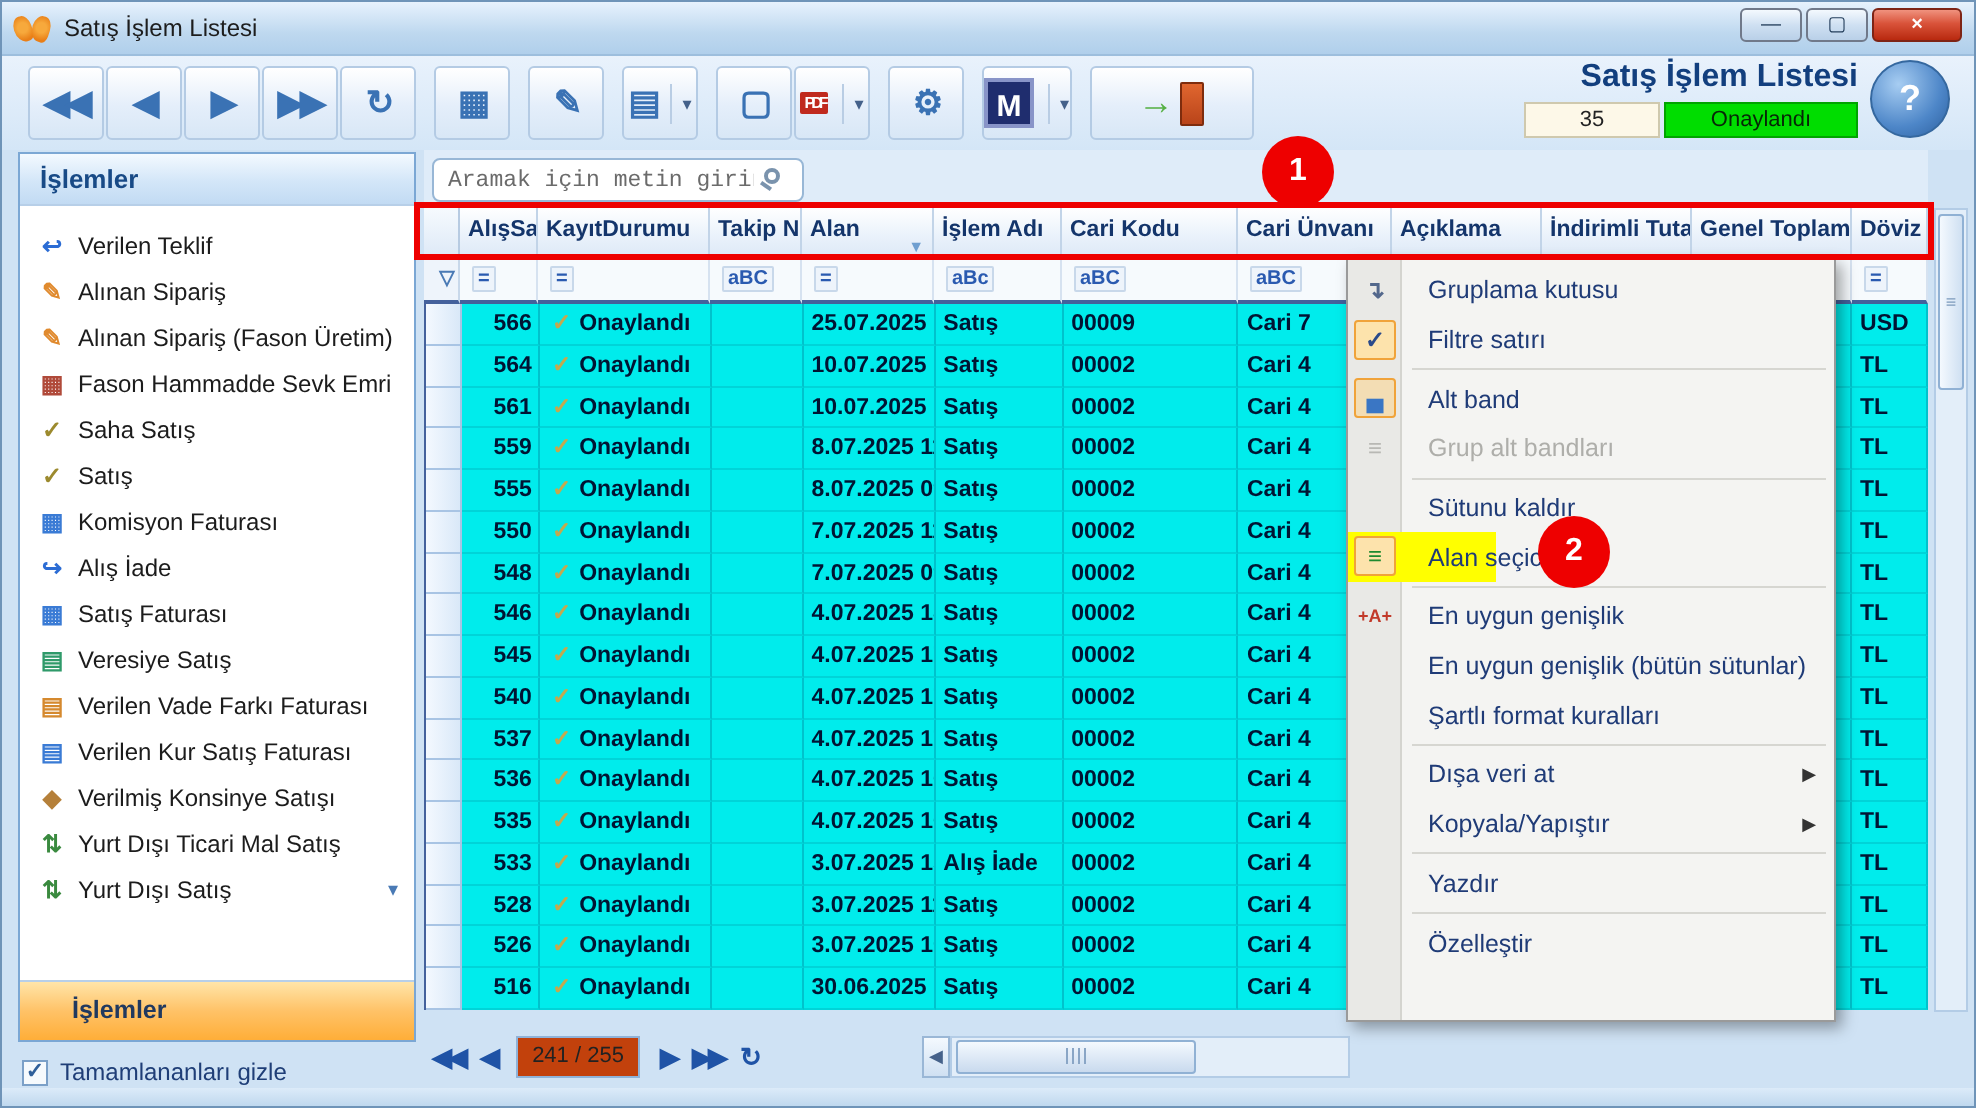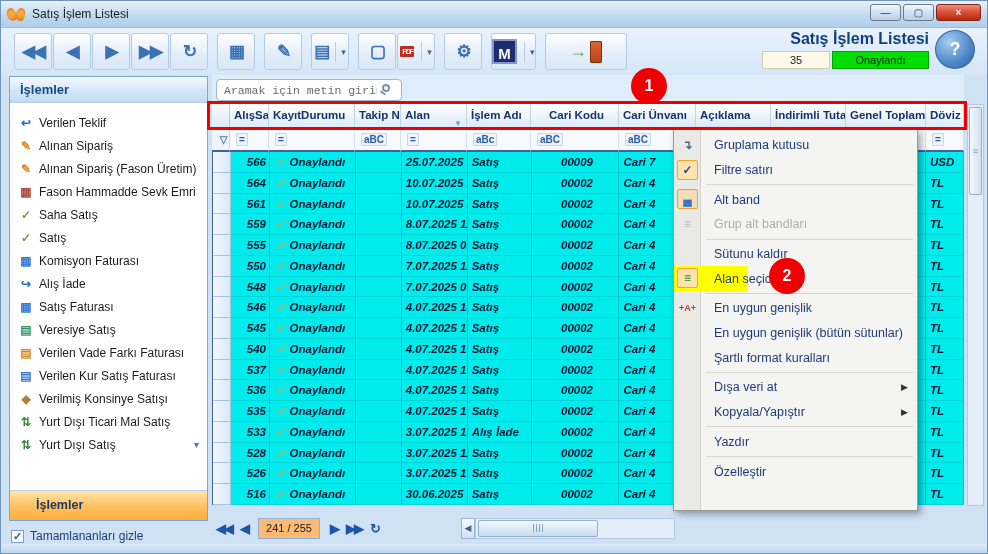--- a/index.html
+++ b/index.html
@@ -89,59 +89,59 @@
   .search-input::placeholder { color:#6b6b6b; }
   .mag { position:absolute; left:170px; top:9px; width:8px; height:8px;
     border:2px solid #7a93ad; border-radius:50%; pointer-events:none; }
   .mag::after { content:""; position:absolute; left:-4px; top:6px; width:6px; height:2px;
     background:#7a93ad; transform:rotate(35deg); }
 
   
   .grid { position:absolute; left:211px; top:103px; width:752px; }
   .thead, .tfilter, .tr { display:flex; }
   .c0{width:18px;} .c1{width:39px;} .c2{width:86px;} .c3{width:46px;} .c4{width:66px;}
-  .c5{width:64px;} .c6{width:88px;text-align:center;} .c7{width:77px;} .c8{width:75px;} .c9{width:75px;}
+  .c5{width:64px;} .c6{width:88px;} .c7{width:77px;} .c8{width:75px;} .c9{width:75px;}
   .c10{width:80px;} .c11{width:38px;}
   .th { height:24px; background:linear-gradient(#ffffff,#eaf2fb 60%,#dfeaf7);
     border-right:1px solid #c2d4e8; border-bottom:1px solid #b7cbe2;
     font-size:11.5px; font-weight:bold; color:#14356b; line-height:23px; padding-left:4px;
     white-space:nowrap; overflow:hidden; cursor:pointer; position:relative; }
   .th .sort { display:none; }
   .th.sorted .sort { display:block; position:absolute; right:4px; top:8px; font-size:8px; color:#6f9fd0; }
   .tf { height:24px; background:#f6fafd; border-right:1px solid #d6e2f0; border-bottom:2px solid #44619c;
     font-size:10px; font-weight:bold; color:#2a5ab0; display:flex; align-items:center; padding-left:6px;
     cursor:text; white-space:nowrap; overflow:hidden; }
   .tf .fi { background:#eef4fb; border:1px solid #c8d8ea; padding:0 2px; border-radius:1px; }
   .tf .fi:empty { display:none; }
   .ind-h { background:linear-gradient(#f6fafe,#dfeaf7); border-right:1px solid #b7cbe2; border-bottom:1px solid #b7cbe2; }
   .ind-f { background:#eef4fb; border-right:1px solid #c8d8ea; border-bottom:2px solid #44619c;
     color:#4a7ab5; font-size:10px; display:flex; align-items:center; justify-content:center; }
   .rows { border-left:1px solid #44619c; }
-  .tr { height:20.76px; cursor:pointer;font-style:italic; }
+  .tr { height:20.76px; cursor:pointer; }
   .td { background:#00ecec; border-right:1px solid #00c2cc; border-bottom:1px solid #00d4d8;
     font-size:11.5px; font-weight:bold; color:#001433; line-height:20px; padding-left:4px;
     white-space:nowrap; overflow:hidden; }
   .td.num { text-align:right; padding-right:3px; padding-left:0; }
   .td.rt { text-align:right; padding-right:16px; }
   .td.ind { background:linear-gradient(90deg,#f4f9ff,#d9e8f8); border-right:1px solid #a8c4e4;
     border-bottom:1px solid #a8c4e4; }
   .chk { color:#c3a94f; margin:0 4px 0 2px; }
 
   
   .vscroll { position:absolute; left:966px; top:103px; width:17px; height:402px;
     background:#e3eef9; border:1px solid #b3cce6; }
   .vthumb { position:absolute; left:1px; top:2px; width:13px; height:88px;
     background:linear-gradient(90deg,#f4f9fe,#cfe0f2); border:1px solid #90b1d4; border-radius:2px;
     color:#7e9cbd; font-size:9px; text-align:center; line-height:86px; cursor:grab; }
 
   
   .bottombar { position:absolute; left:211px; top:512px; width:770px; height:30px;
     display:flex; align-items:center; font-size:13px; color:#1f53a6; }
   .nav-ic { font-weight:bold; letter-spacing:-2px; margin:0 4px; cursor:pointer; }
-  .page-box { width:62px; height:21px; background:#fdba74; border:1px solid #8fb2d8;
+  .page-box { width:62px; height:21px; background:#c2410c; border:1px solid #8fb2d8;
     font-size:11px; color:#222; text-align:center; line-height:19px; margin:0 6px; }
   .hs-left { margin-left:78px; width:14px; height:21px; background:linear-gradient(#f4f9fe,#cfe0f2);
     border:1px solid #9ab7d6; color:#46628a; font-size:9px; text-align:center; line-height:19px; cursor:pointer; }
   .hs-track { width:200px; height:21px; background:#e3eef9; border:1px solid #b3cce6; position:relative; }
   .hs-thumb { position:absolute; left:2px; top:1px; width:120px; height:17px;
     background:linear-gradient(#f4f9fe,#c9daee); border:1px solid #90b1d4; border-radius:2px; cursor:grab;
     display:flex; align-items:center; justify-content:center; gap:2px; }
   .hs-thumb i { width:1px; height:8px; background:#8aa6c6; }
   .bottom-strip { position:absolute; left:0; top:543px; width:100%; height:11px;
     background:linear-gradient(#dcebf9,#b9d4ec); }

